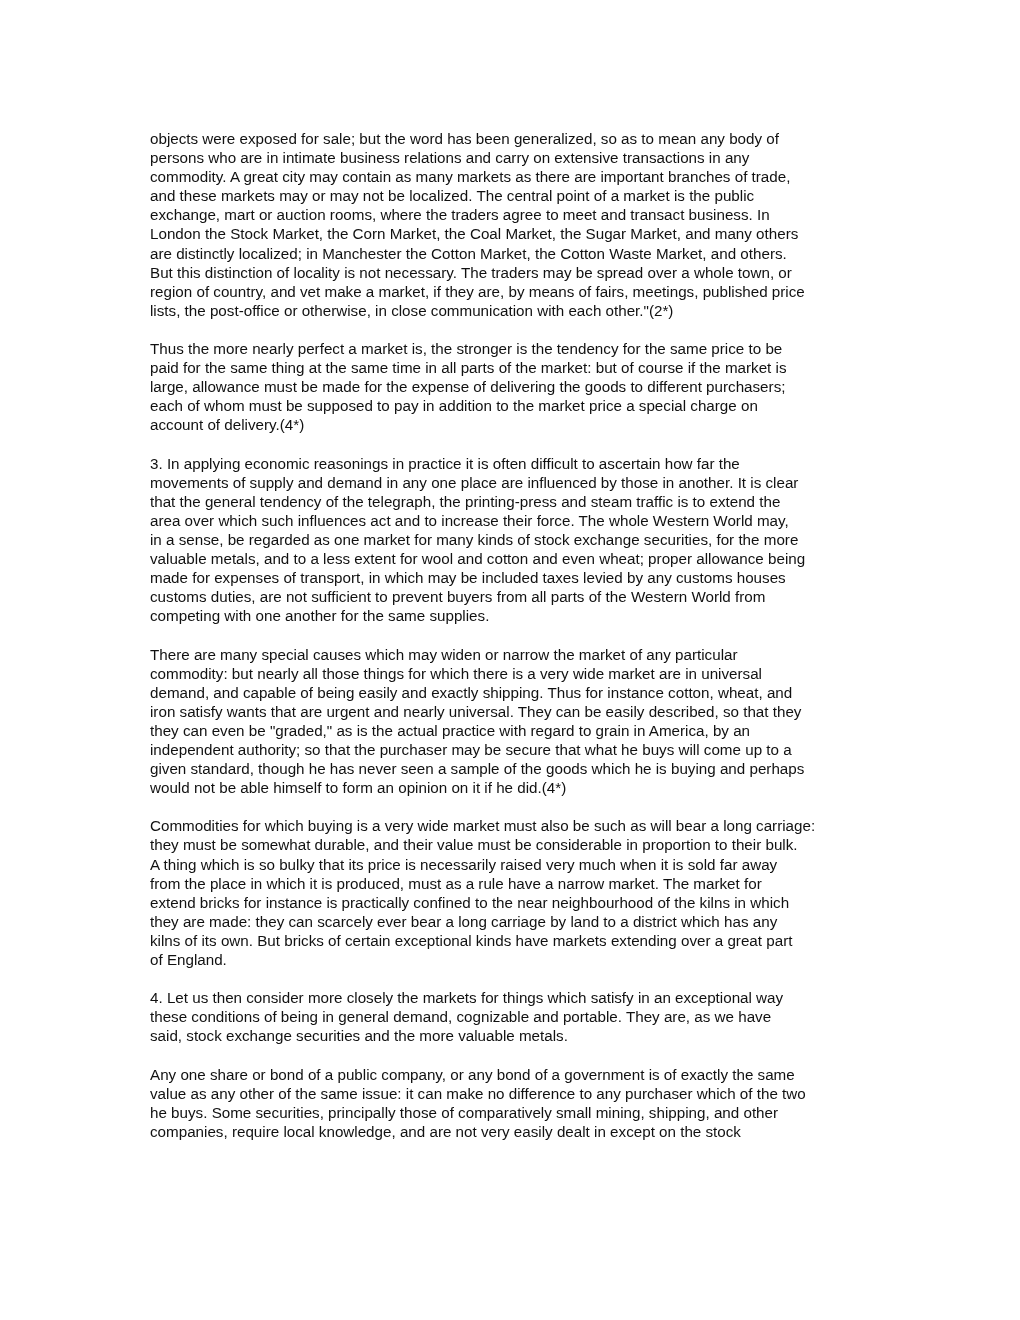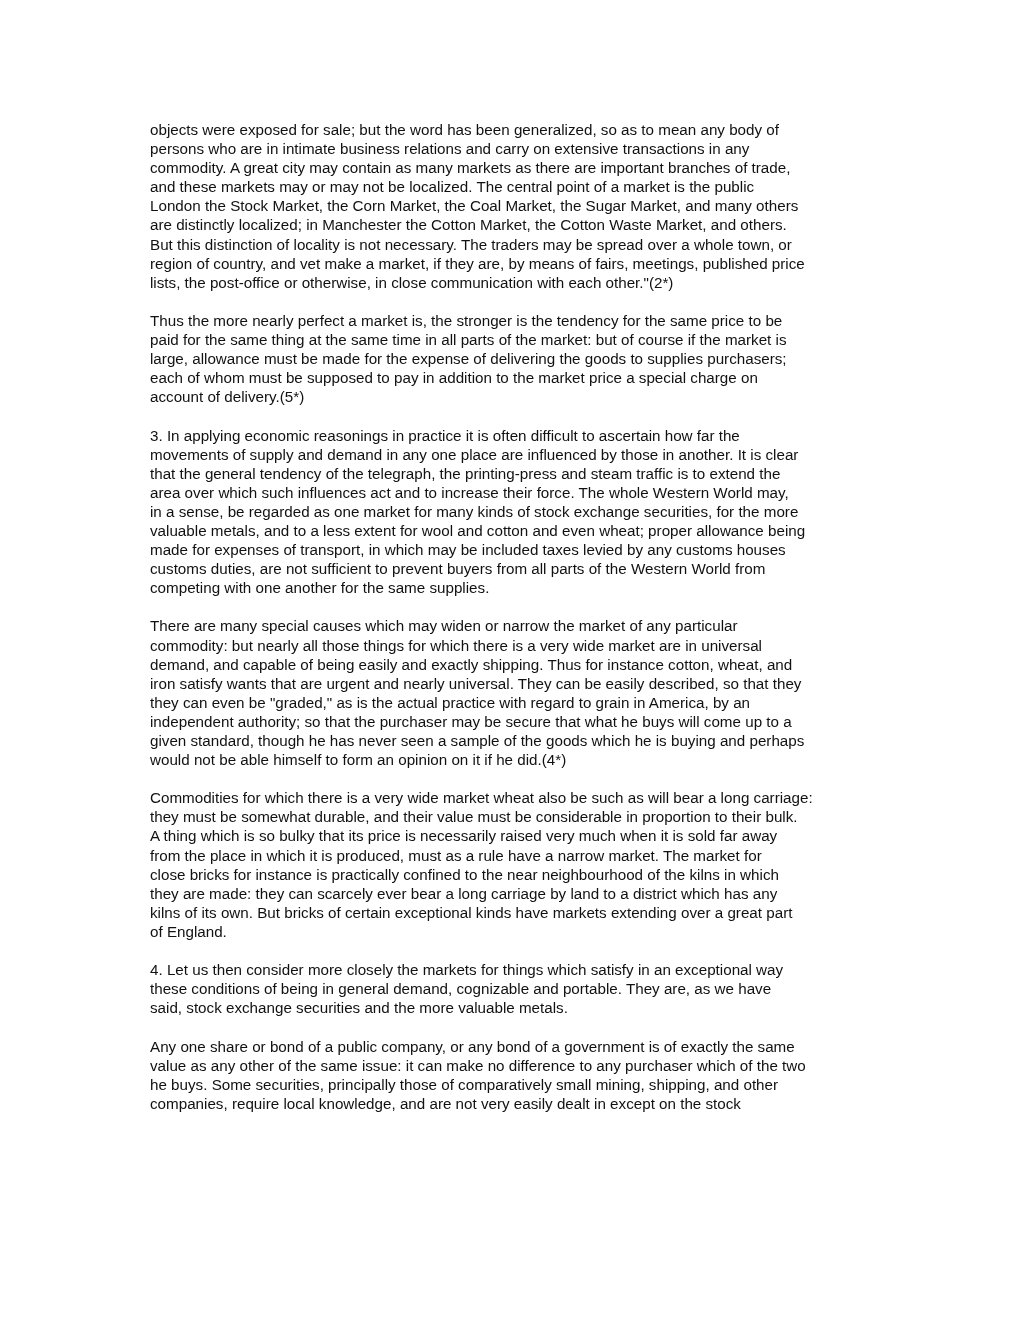--- a/index.html
+++ b/index.html
@@ -9,21 +9,21 @@
     }
     body {
       width: 1020px;
       height: 1320px;
       position: relative;
       overflow: hidden;
     }
     .page {
       position: absolute;
       left: 150px;
-      top: 120px;
+      top: 129px;
       width: 730px;
       font-family: "Liberation Sans", sans-serif;
       font-size: 15.2px;
       line-height: 19.1px;
       color: #111111;
     }
     .para {
       margin: 0 0 19.1px 0;
     }
     .line {
@@ -34,33 +34,34 @@
 </head>
 <body>
 
 <div class="page">
 
   <p class="para">
     <span class="line">objects were exposed for sale; but the word has been generalized, so as to mean any body of</span>
     <span class="line">persons who are in intimate business relations and carry on extensive transactions in any</span>
     <span class="line">commodity. A great city may contain as many markets as there are important branches of trade,</span>
     <span class="line">and these markets may or may not be localized. The central point of a market is the public</span>
+    <span class="line">exchange, mart or auction rooms, where the traders agree to meet and transact business. In</span>
     <span class="line">London the Stock Market, the Corn Market, the Coal Market, the Sugar Market, and many others</span>
     <span class="line">are distinctly localized; in Manchester the Cotton Market, the Cotton Waste Market, and others.</span>
     <span class="line">But this distinction of locality is not necessary. The traders may be spread over a whole town, or</span>
     <span class="line">region of country, and vet make a market, if they are, by means of fairs, meetings, published price</span>
     <span class="line">lists, the post-office or otherwise, in close communication with each other."(2*)</span>
   </p>
 
   <p class="para">
     <span class="line">Thus the more nearly perfect a market is, the stronger is the tendency for the same price to be</span>
     <span class="line">paid for the same thing at the same time in all parts of the market: but of course if the market is</span>
-    <span class="line">large, allowance must be made for the expense of delivering the goods to supplies purchasers;</span>
+    <span class="line">large, allowance must be made for the expense of delivering the goods to different purchasers;</span>
     <span class="line">each of whom must be supposed to pay in addition to the market price a special charge on</span>
-    <span class="line">account of delivery.(5*)</span>
+    <span class="line">account of delivery.(4*)</span>
   </p>
 
   <p class="para">
     <span class="line">3. In applying economic reasonings in practice it is often difficult to ascertain how far the</span>
     <span class="line">movements of supply and demand in any one place are influenced by those in another. It is clear</span>
     <span class="line">that the general tendency of the telegraph, the printing-press and steam traffic is to extend the</span>
     <span class="line">area over which such influences act and to increase their force. The whole Western World may,</span>
     <span class="line">in a sense, be regarded as one market for many kinds of stock exchange securities, for the more</span>
     <span class="line">valuable metals, and to a less extent for wool and cotton and even wheat; proper allowance being</span>
     <span class="line">made for expenses of transport, in which may be included taxes levied by any customs houses</span>
@@ -73,25 +74,25 @@
     <span class="line">commodity: but nearly all those things for which there is a very wide market are in universal</span>
     <span class="line">demand, and capable of being easily and exactly shipping. Thus for instance cotton, wheat, and</span>
     <span class="line">iron satisfy wants that are urgent and nearly universal. They can be easily described, so that they</span>
     <span class="line">they can even be "graded," as is the actual practice with regard to grain in America, by an</span>
     <span class="line">independent authority; so that the purchaser may be secure that what he buys will come up to a</span>
     <span class="line">given standard, though he has never seen a sample of the goods which he is buying and perhaps</span>
     <span class="line">would not be able himself to form an opinion on it if he did.(4*)</span>
   </p>
 
   <p class="para">
-    <span class="line">Commodities for which there is a very wide market wheat also be such as will bear a long carriage:</span>
+    <span class="line">Commodities for which buying is a very wide market must also be such as will bear a long carriage:</span>
     <span class="line">they must be somewhat durable, and their value must be considerable in proportion to their bulk.</span>
     <span class="line">A thing which is so bulky that its price is necessarily raised very much when it is sold far away</span>
     <span class="line">from the place in which it is produced, must as a rule have a narrow market. The market for</span>
-    <span class="line">close bricks for instance is practically confined to the near neighbourhood of the kilns in which</span>
+    <span class="line">extend bricks for instance is practically confined to the near neighbourhood of the kilns in which</span>
     <span class="line">they are made: they can scarcely ever bear a long carriage by land to a district which has any</span>
     <span class="line">kilns of its own. But bricks of certain exceptional kinds have markets extending over a great part</span>
     <span class="line">of England.</span>
   </p>
 
   <p class="para">
     <span class="line">4. Let us then consider more closely the markets for things which satisfy in an exceptional way</span>
     <span class="line">these conditions of being in general demand, cognizable and portable. They are, as we have</span>
     <span class="line">said, stock exchange securities and the more valuable metals.</span>
   </p>

